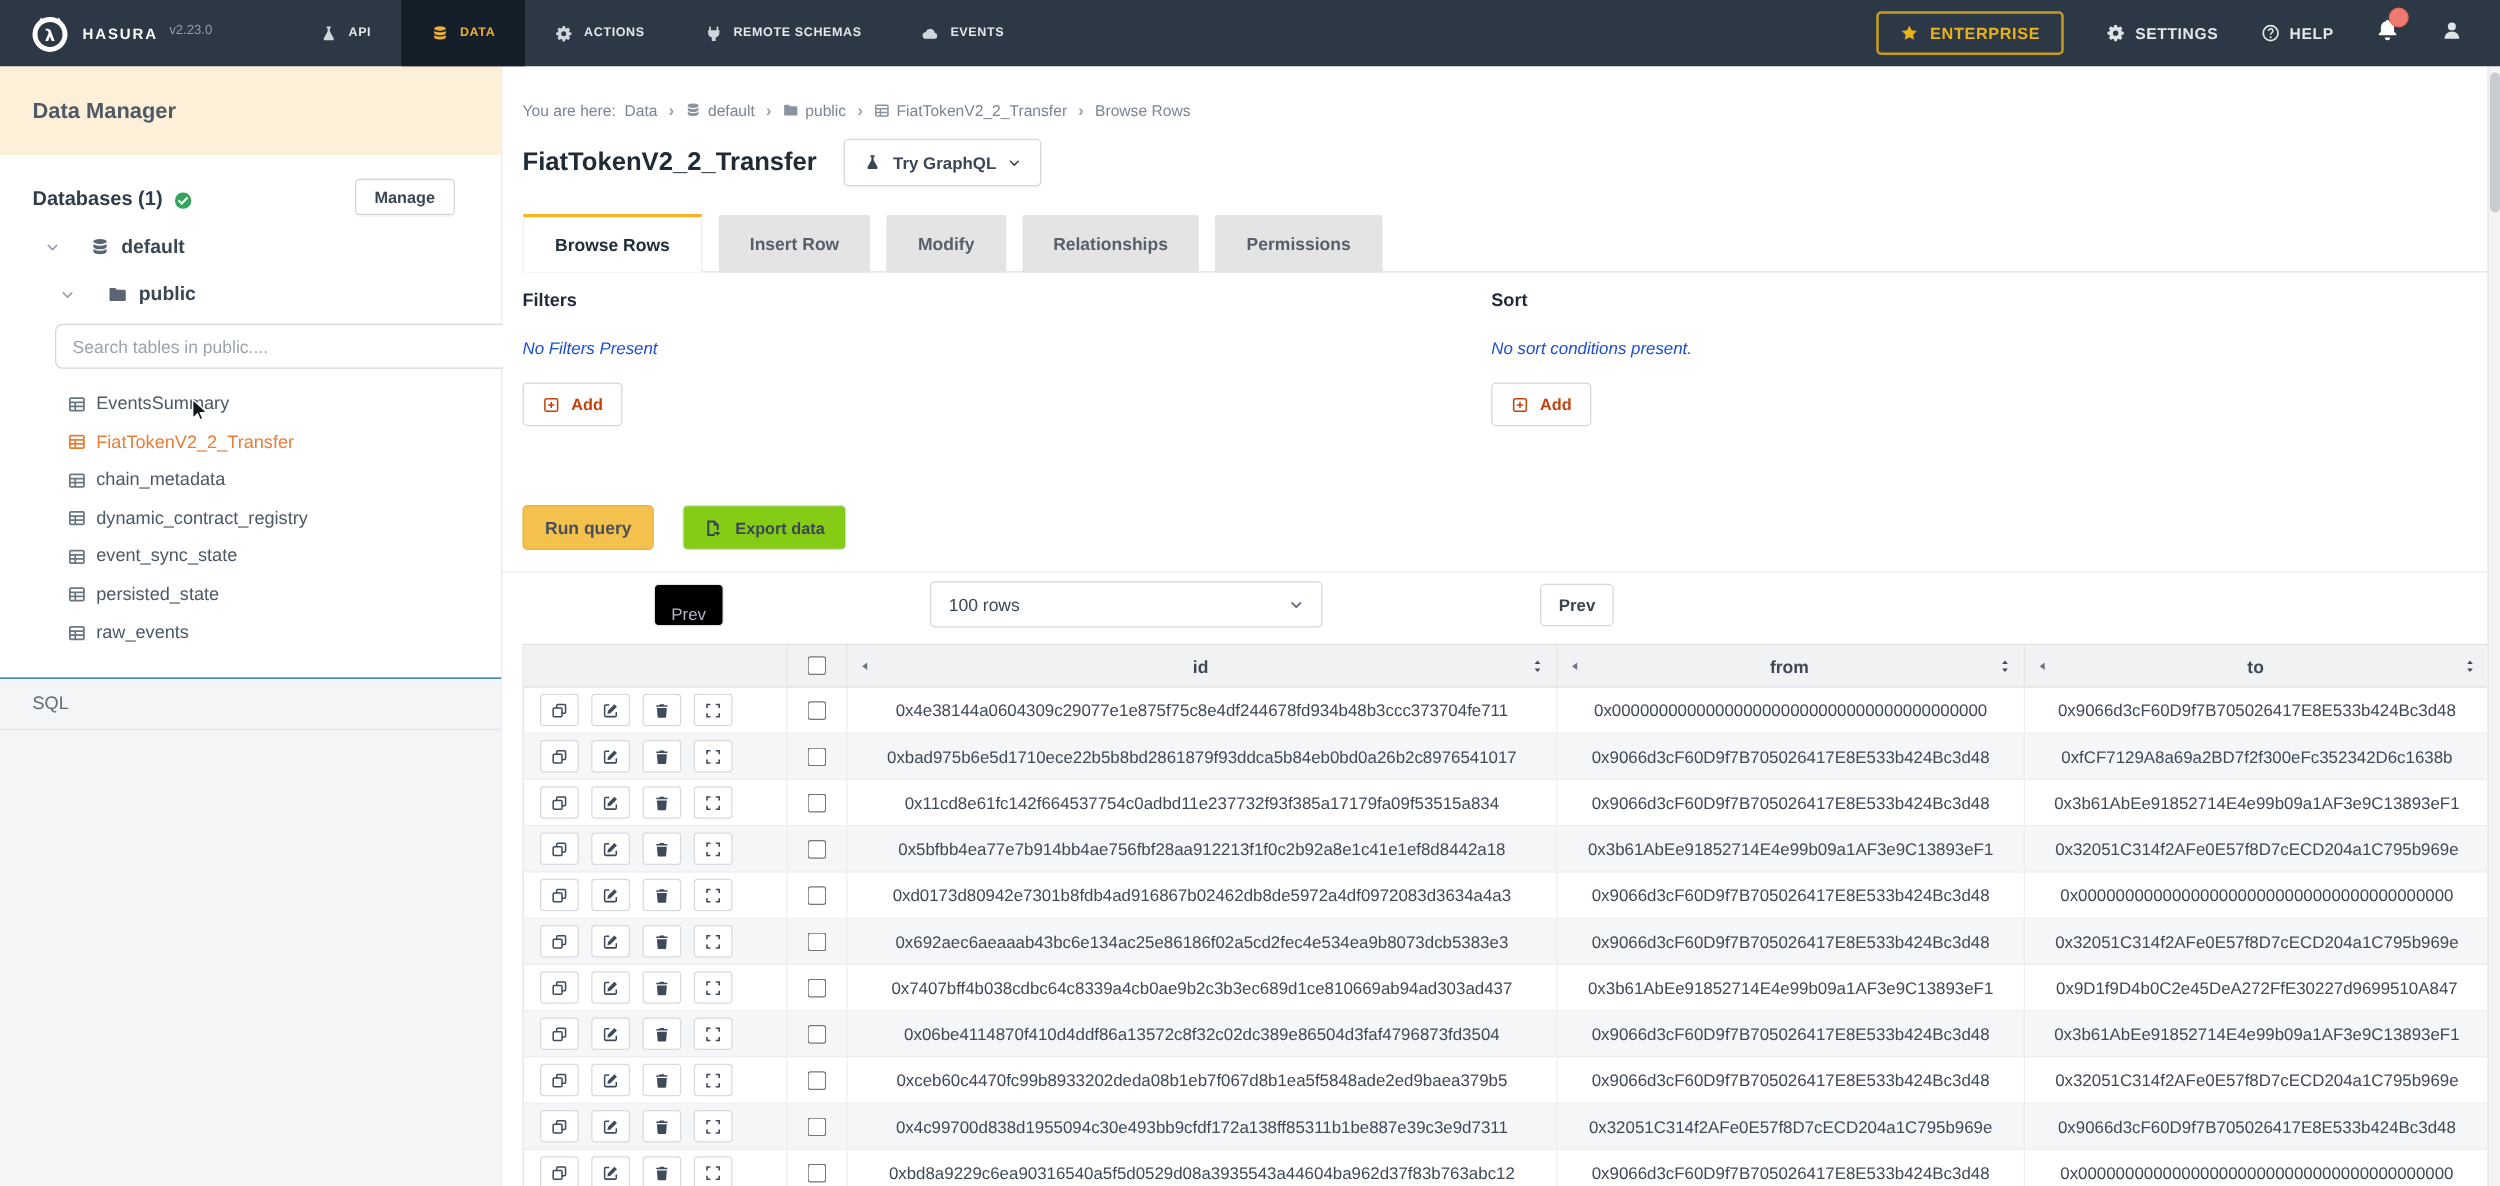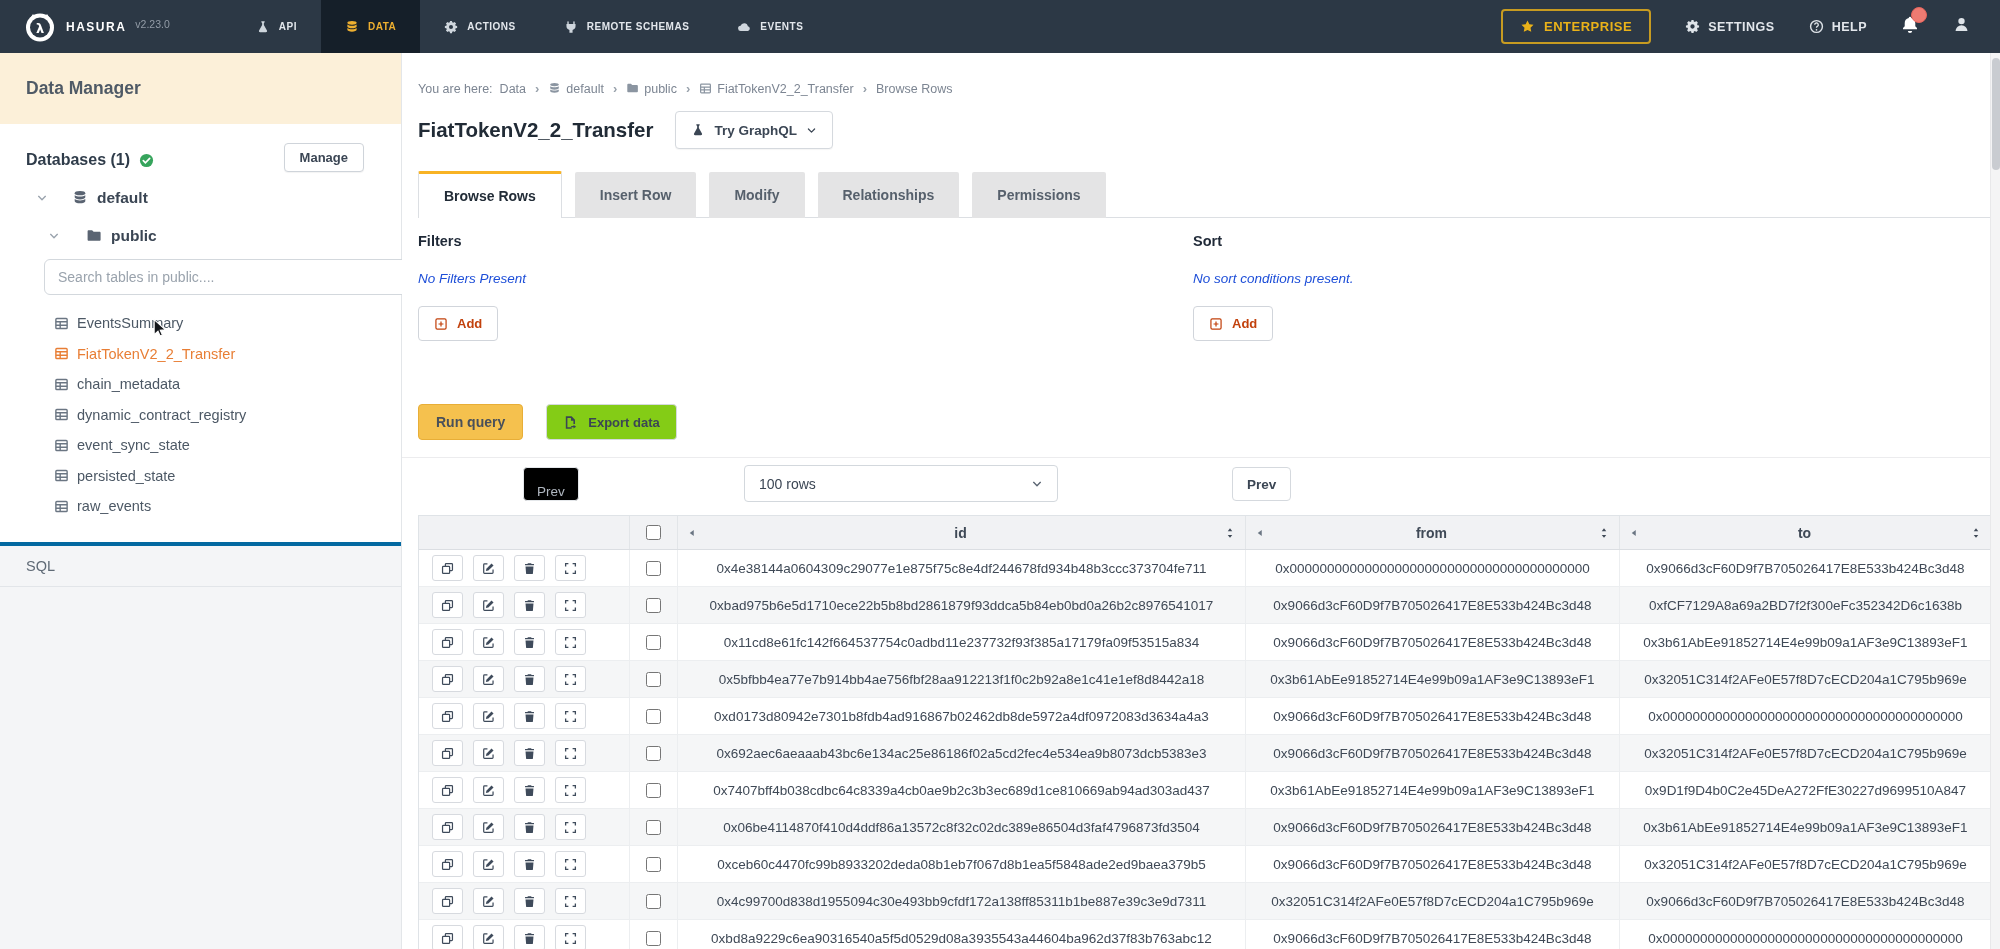--- a/index.html
+++ b/index.html
@@ -61,21 +61,21 @@
                   border-radius:6px; padding:0 13px; font-size:14px; color:#374151; outline:none;
                   font-family:inherit; }
   .table-search::placeholder { color:#9aa3ad; }
   .table-list { margin:13px 0 0 54px; }
   .table-item { display:flex; align-items:center; gap:8px; height:30.5px; cursor:pointer;
                 font-size:14.5px; color:#4c5865; }
   .table-item .icon { width:15px; height:15px; color:#6b7683; }
   .table-item.active { color:#e87e35; }
   .table-item.active .icon { color:#e87e35; }
   .sidebar-bottom { position:absolute; top:489px; left:0; right:0; bottom:0; background:#f4f5f7;
-                    border-top:4px solid #0369a1; }
+                    border-top:1px solid #0369a1; }
   .sql-row { height:41px; display:flex; align-items:center; padding-left:26px; border-bottom:1px solid #e2e5e9;
              font-size:14.5px; color:#5f6a76; cursor:pointer; }
 
   
   .main { position:absolute; top:53px; left:402px; width:1598px; height:896px; background:#fff; }
   .breadcrumb { position:absolute; top:28px; left:16px; display:flex; align-items:center; gap:7px;
                 font-size:12.5px; color:#7c8592; }
   .breadcrumb .icon { width:13px; height:13px; color:#8b95a1; }
   .crumb { display:flex; align-items:center; gap:5px; cursor:pointer; }
   .crumb-sep { color:#98a1ab; font-size:13px; font-weight:700; padding:0 2px; }

